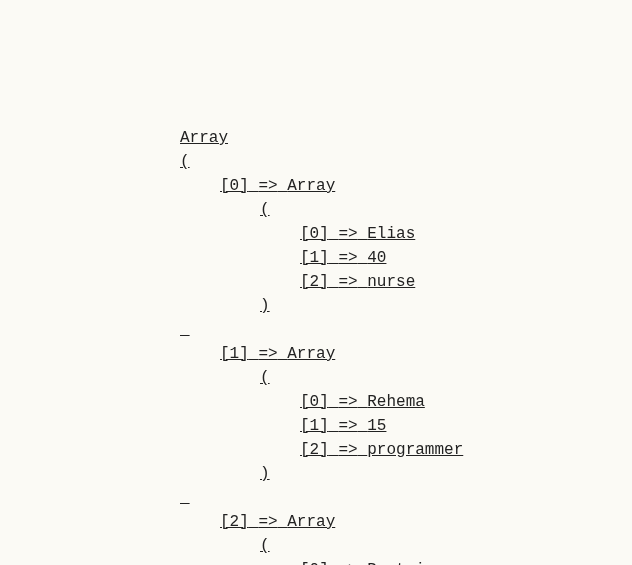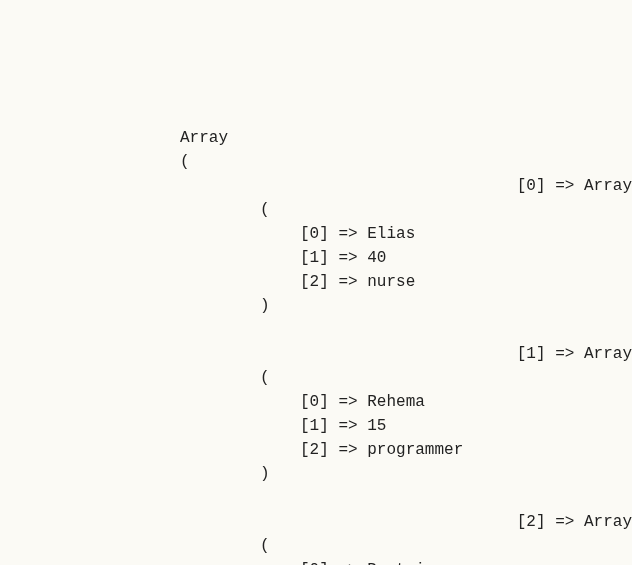--- a/index.html
+++ b/index.html
@@ -7,23 +7,24 @@
       padding: 30px 0 0 180px;
       font-family: Consolas, Monaco, 'Courier New', monospace;
       font-size: 16px;
       line-height: 1.5;
       color: #222;
       background: #fbfaf5;
       white-space: pre;
     }
     .line {
       display: block;
+      text-decoration: underline;
     }
     .indent-0 { padding-left: 0; }
-    .indent-1 { padding-left: 40px; text-align: right; }
+    .indent-1 { padding-left: 40px; }
     .indent-2 { padding-left: 80px; }
     .indent-3 { padding-left: 120px; }
   </style>
 </head>
 <body>
 
 
 
 <div><span class="line indent-0">Array</span><span class="line indent-0">(</span><span class="line indent-1"><span>[0]</span> <span>=&gt;</span> <span>Array</span></span><span class="line indent-2">(</span><span class="line indent-3"><span>[0]</span> <span>=&gt;</span> <span>Elias</span></span><span class="line indent-3"><span>[1]</span> <span>=&gt;</span> <span>40</span></span><span class="line indent-3"><span>[2]</span> <span>=&gt;</span> <span>nurse</span></span><span class="line indent-2">)</span><span class="line indent-0"> </span><span class="line indent-1"><span>[1]</span> <span>=&gt;</span> <span>Array</span></span><span class="line indent-2">(</span><span class="line indent-3"><span>[0]</span> <span>=&gt;</span> <span>Rehema</span></span><span class="line indent-3"><span>[1]</span> <span>=&gt;</span> <span>15</span></span><span class="line indent-3"><span>[2]</span> <span>=&gt;</span> <span>programmer</span></span><span class="line indent-2">)</span><span class="line indent-0"> </span><span class="line indent-1"><span>[2]</span> <span>=&gt;</span> <span>Array</span></span><span class="line indent-2">(</span><span class="line indent-3"><span>[0]</span> <span>=&gt;</span> <span>Beatrice</span></span></div>
 

